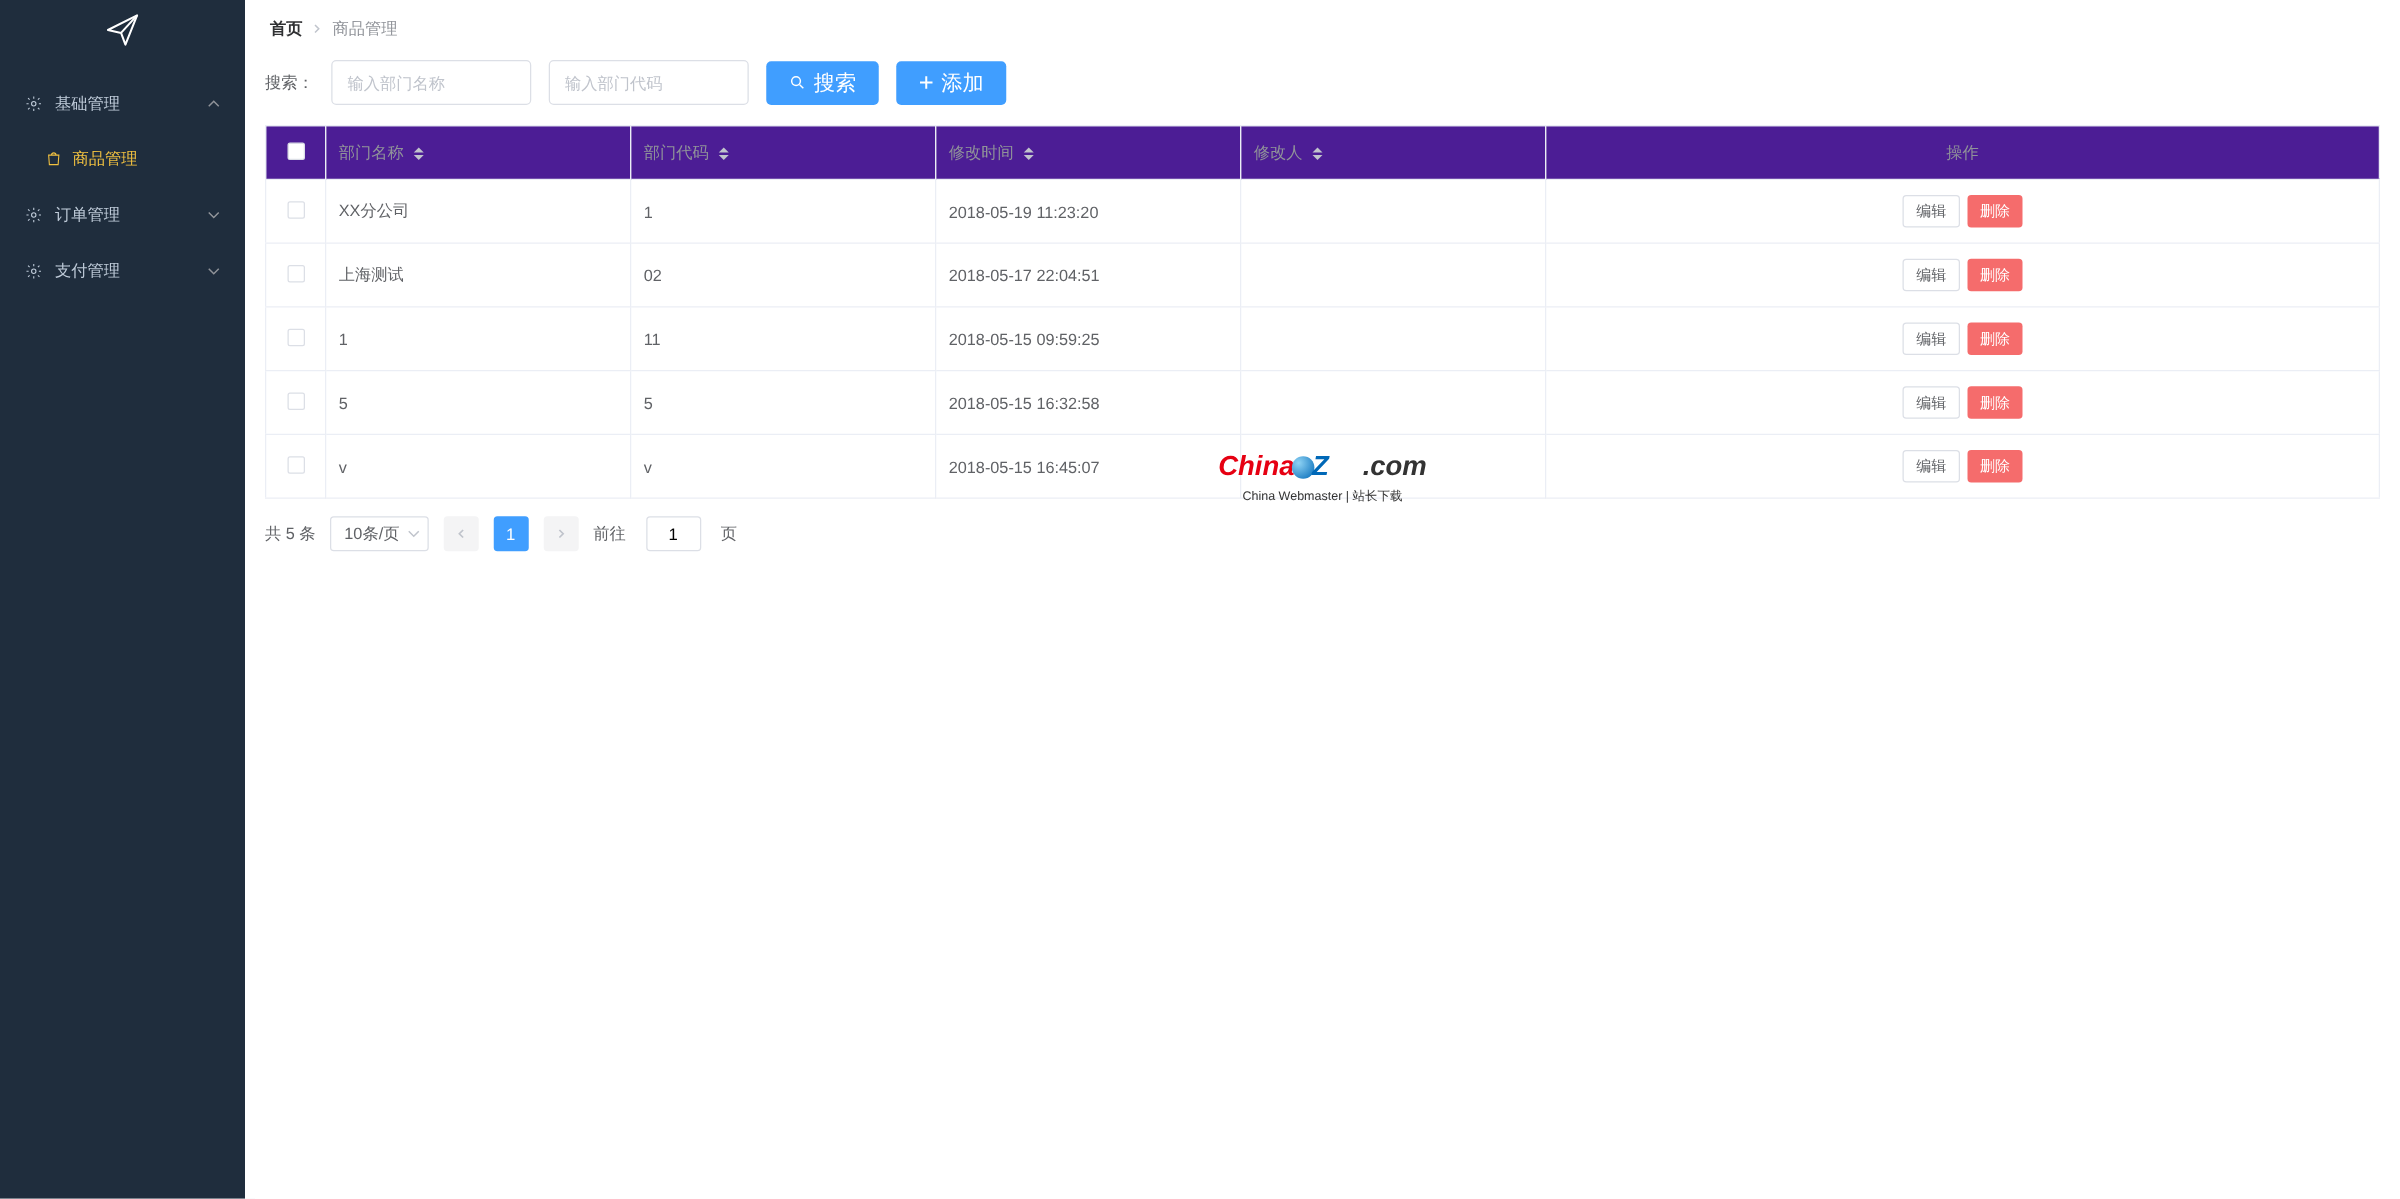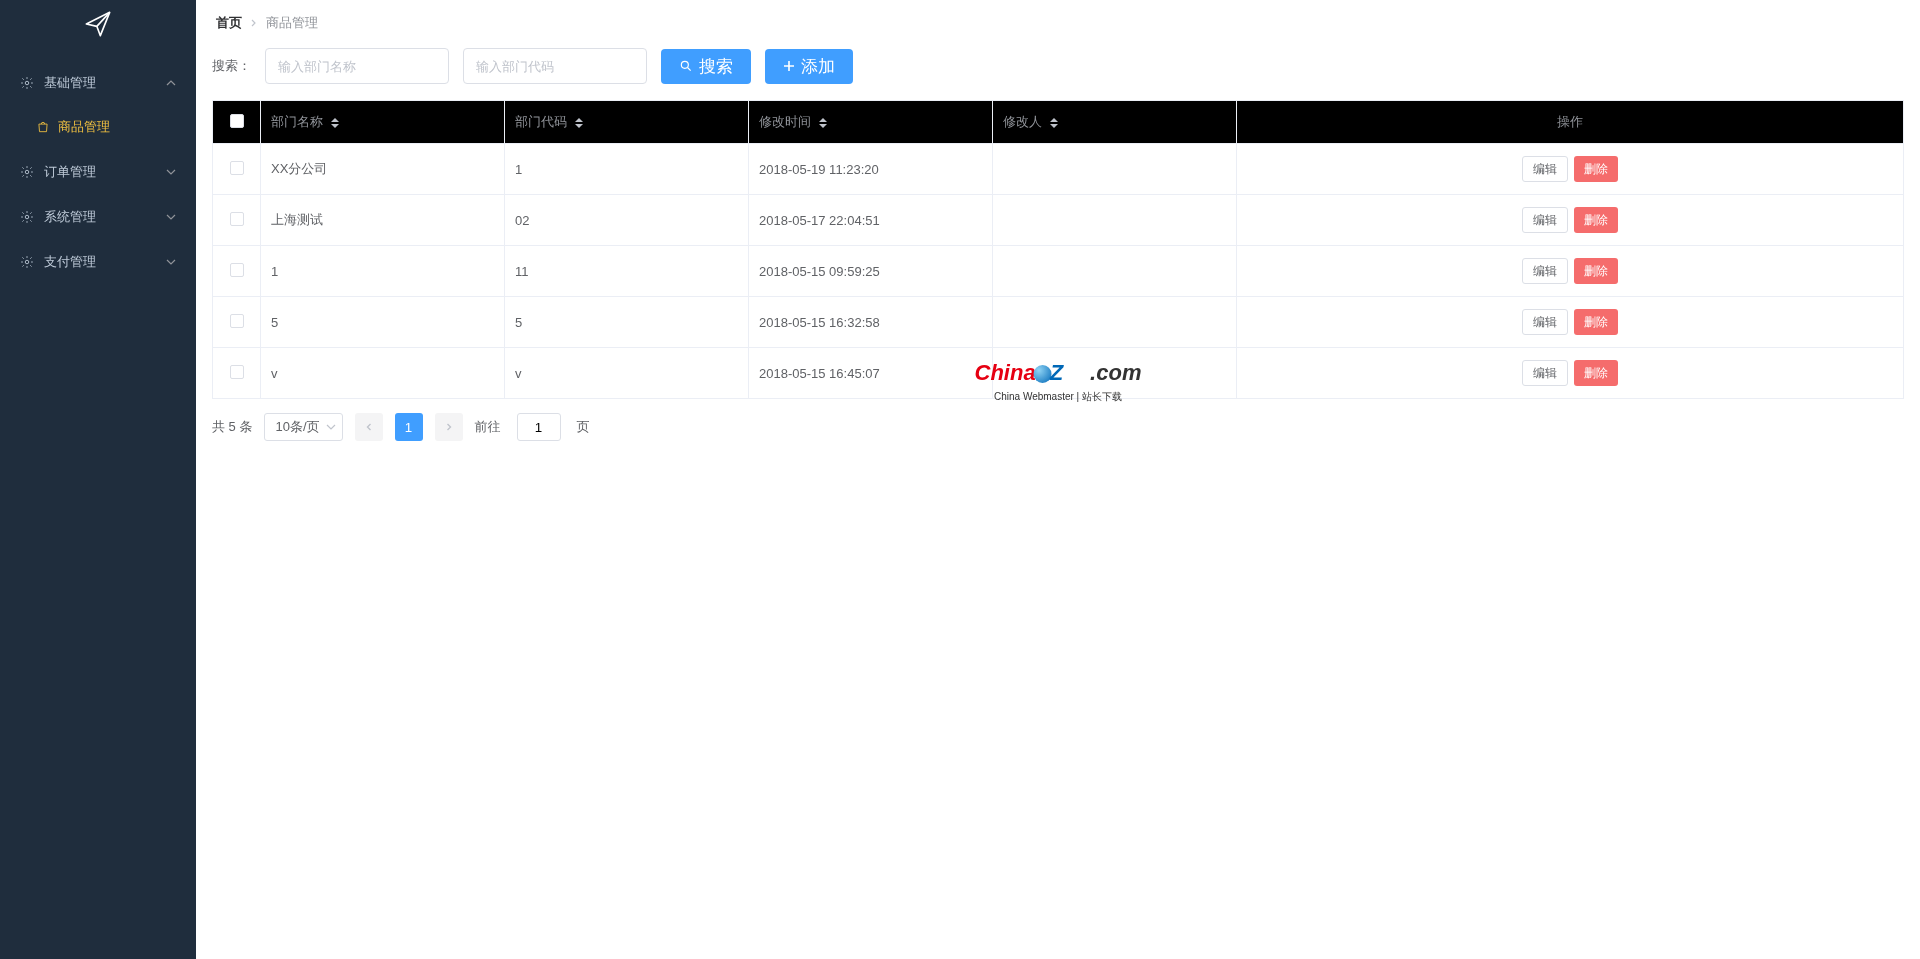--- a/index.html
+++ b/index.html
@@ -29,31 +29,31 @@
 .user-area { display: flex; align-items: center; cursor: pointer; font-size: 13px; color: #fff; }
 .user-area .chev { margin-left: 6px; font-size: 10px; color: #c0c4cc; }
 
 .breadcrumb { padding: 14px 20px 10px 20px; font-size: 13px; display: flex; align-items: center; gap: 8px; }
 .breadcrumb .bc-home { color: #303133; font-weight: 600; }
 .breadcrumb .bc-sep { color: #c0c4cc; }
 .breadcrumb .bc-current { color: #909399; }
 
 .toolbar { display: flex; align-items: center; gap: 14px; padding: 6px 16px 16px 16px; }
 .toolbar-label { font-size: 13px; color: #606266; }
-.input { height: 36px; border: 1px solid #dcdfe6; border-radius: 4px; padding: 0 12px; font-size: 13px; color: #606266; outline: none; width: 184px; }
+.input { height: 36px; border: 1px solid #dcdfe6; border-radius: 4px; padding: 0 12px; font-size: 13px; color: #606266; outline: none; width: 160px; }
 .input::placeholder { color: #c0c4cc; }
 .btn { height: 35px; border: none; border-radius: 4px; padding: 0 18px; font-size: 17px; cursor: pointer; display: inline-flex; align-items: center; gap: 6px; }
 .btn-primary { background: #409eff; color: #fff; }
 
 
 .table-wrap { padding: 0 16px; position: relative; }
 table { width: 100%; border-collapse: collapse; border: 1px solid #ebeef5; }
 th, td { border-bottom: 1px solid #ebeef5; border-right: 1px solid #ebeef5; padding: 12px 10px; text-align: left; font-size: 13px; }
 th:last-child, td:last-child { border-right: none; }
-th { color: #909399; font-weight: 500; background: #000000; }
+th { color: #909399; font-weight: 500; background: #4c1d95; }
 td { color: #606266; }
 .col-checkbox { width: 48px; text-align: center; }
 .col-name { width: 244px; }
 .col-code { width: 244px; }
 .col-time { width: 244px; }
 .col-editor { width: 244px; }
 .col-ops { text-align: center; }
 .checkbox { width: 14px; height: 14px; border: 1px solid #dcdfe6; border-radius: 2px; display: inline-block; cursor: pointer; background: #fff; }
 .sort-caret { display: inline-flex; flex-direction: column; margin-left: 4px; vertical-align: middle; line-height: 0; }
 .sort-caret span { width: 0; height: 0; border-left: 4px solid transparent; border-right: 4px solid transparent; }
@@ -124,34 +124,20 @@
         </div>
       </div>
       <div class="menu-item">
         <span class="mi-icon">
           <svg width="14" height="14" viewBox="0 0 24 24">
               <circle cx="12" cy="12" r="3" stroke="#bfcbd9" stroke-width="1.5" fill="none"></circle>
               <path d="M12 2v3M12 19v3M4.2 4.2l2.1 2.1M17.7 17.7l2.1 2.1M2 12h3M19 12h3M4.2 19.8l2.1-2.1M17.7 6.3l2.1-2.1" stroke="#bfcbd9" stroke-width="1.5"></path>
             </svg>
         </span>
         <span class="mi-label">订单管理</span>
-        <span class="mi-arrow">
-          <svg width="10" height="10" viewBox="0 0 10 10">
-              <path d="M1 3l4 4 4-4" stroke="#909399" stroke-width="1.2" fill="none"></path>
-            </svg>
-        </span>
-      </div>
-      <div class="menu-item">
-        <span class="mi-icon">
-          <svg width="14" height="14" viewBox="0 0 24 24">
-              <circle cx="12" cy="12" r="3" stroke="#bfcbd9" stroke-width="1.5" fill="none"></circle>
-              <path d="M12 2v3M12 19v3M4.2 4.2l2.1 2.1M17.7 17.7l2.1 2.1M2 12h3M19 12h3M4.2 19.8l2.1-2.1M17.7 6.3l2.1-2.1" stroke="#bfcbd9" stroke-width="1.5"></path>
-            </svg>
-        </span>
-        <span class="mi-label">系统管理</span>
         <span class="mi-arrow">
           <svg width="10" height="10" viewBox="0 0 10 10">
               <path d="M1 3l4 4 4-4" stroke="#909399" stroke-width="1.2" fill="none"></path>
             </svg>
         </span>
       </div>
       <div class="menu-item">
         <span class="mi-icon">
           <svg width="14" height="14" viewBox="0 0 24 24">
               <circle cx="12" cy="12" r="3" stroke="#bfcbd9" stroke-width="1.5" fill="none"></circle>

